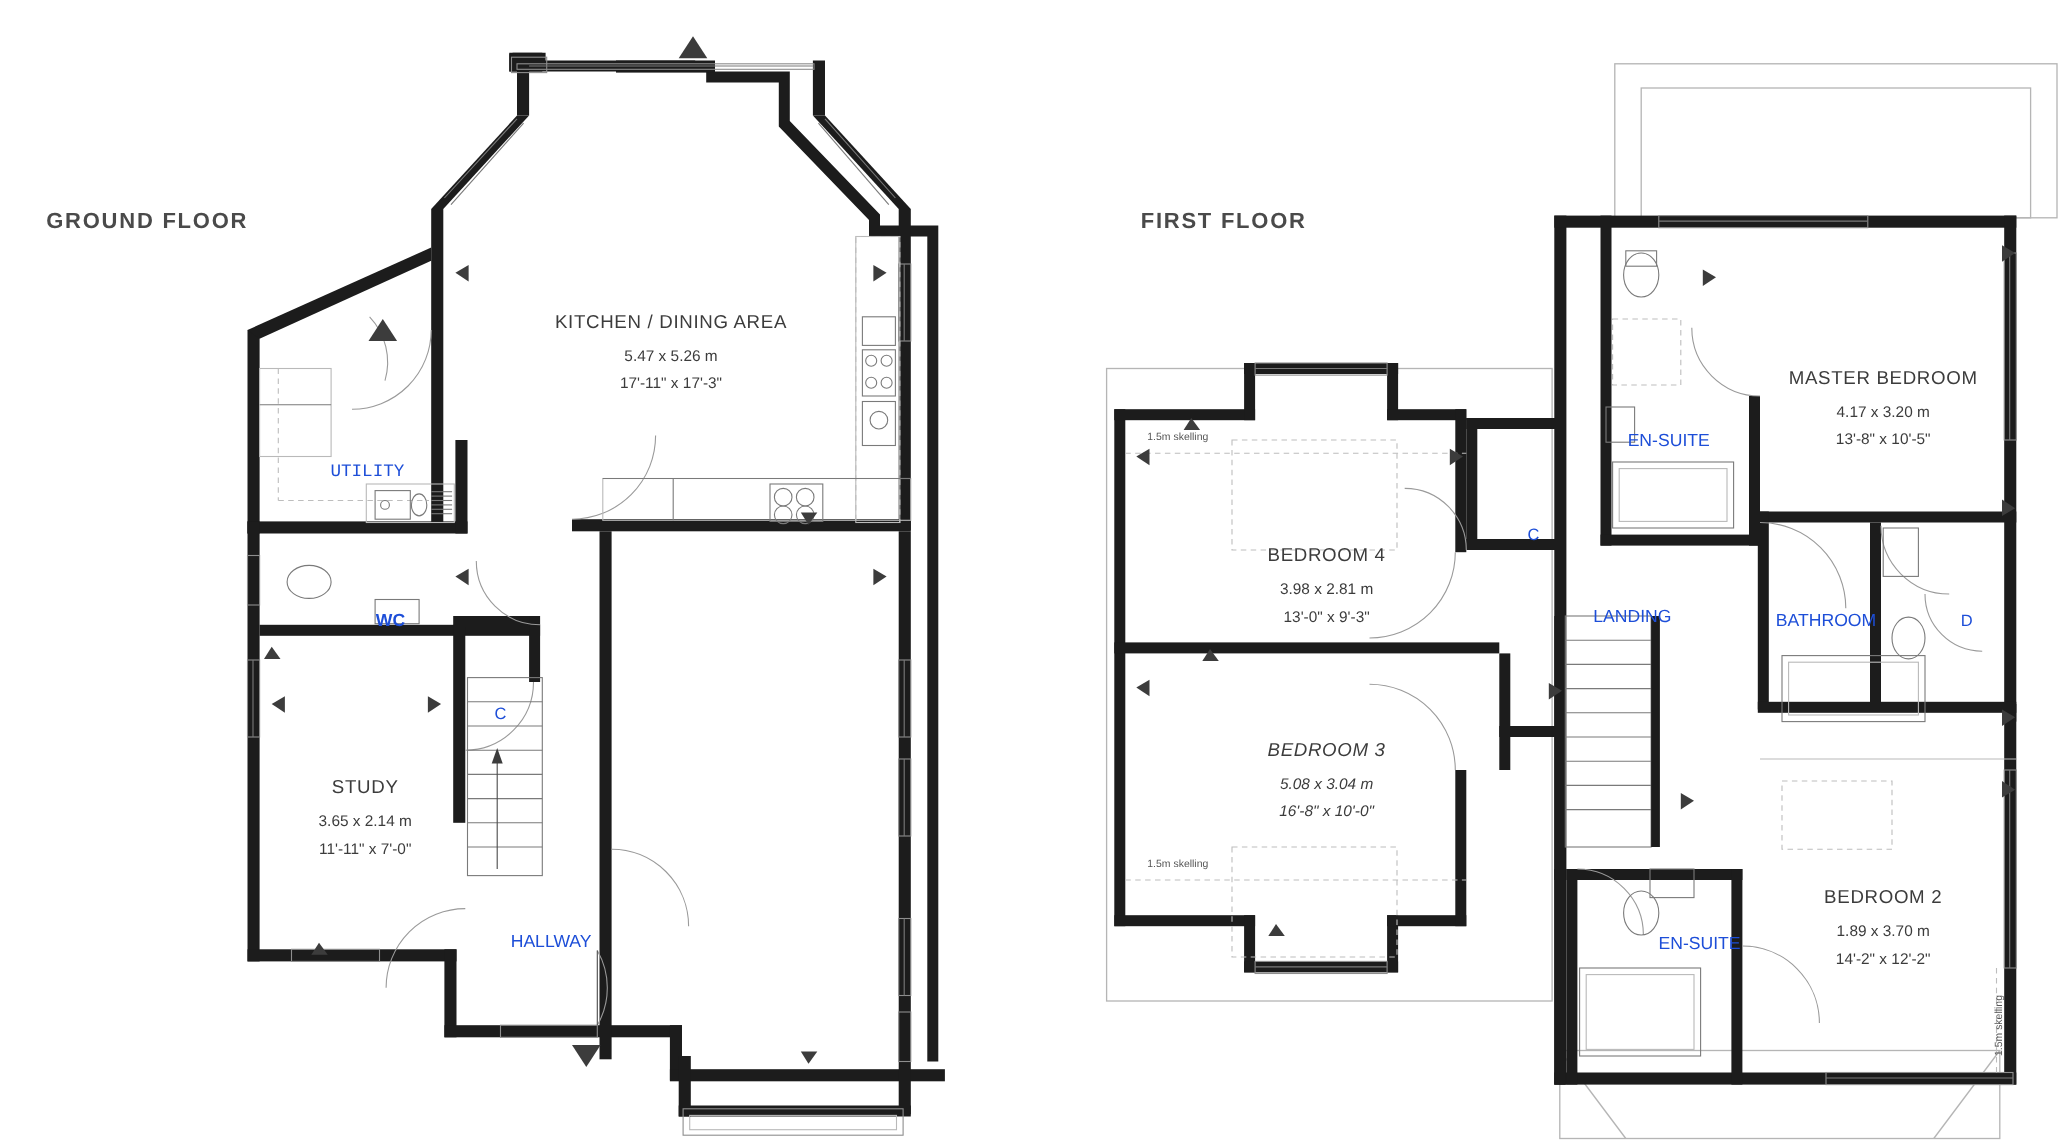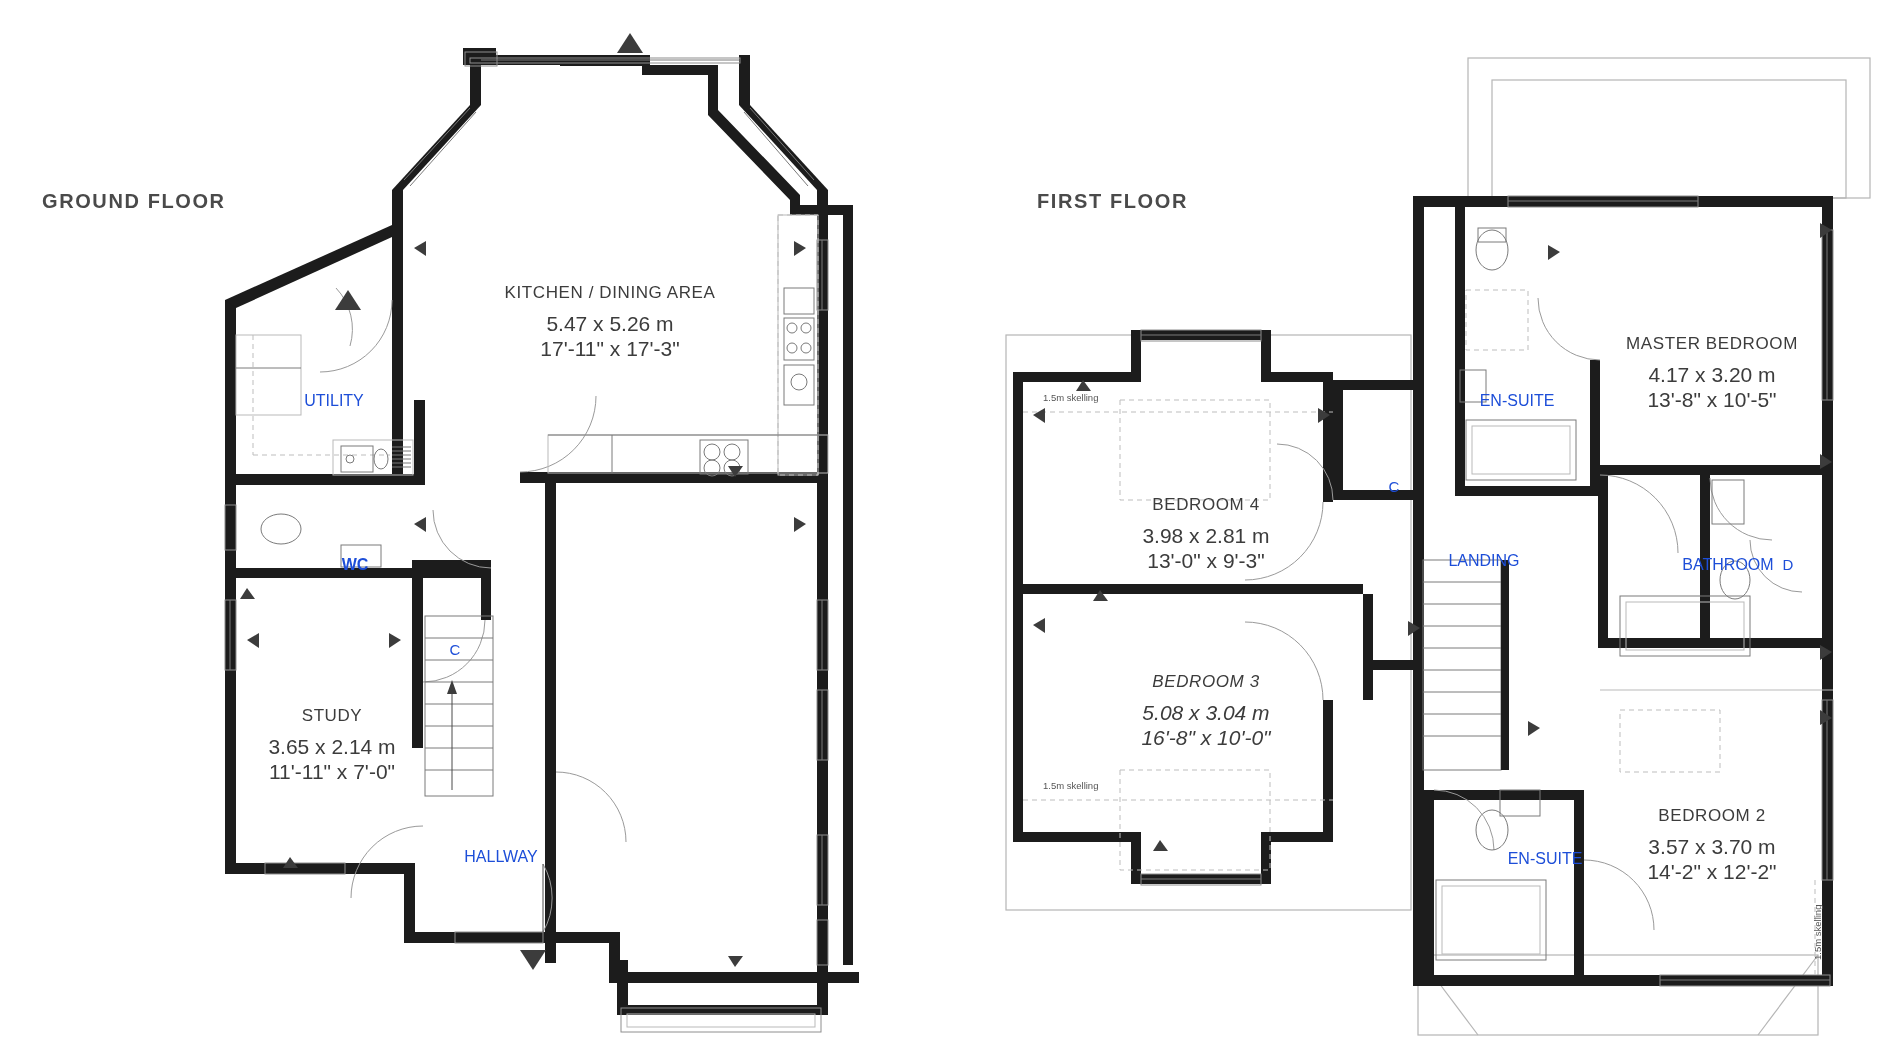--- a/index.html
+++ b/index.html
@@ -47,21 +47,21 @@
     white-space: nowrap;
     transform: translateX(-50%);
   }
   .room-label .rname {
     font-size: 17px;
     letter-spacing: 0.6px;
     line-height: 22px;
     display: block;
   }
   .room-label .rdim {
-    font-size: 21px;
+    font-size: 14px;
     line-height: 25px;
     display: block;
   }
   .room-label .rdim.first { margin-top: 7px; }
 
   .mini-label {
     position: absolute;
     font-size: 16px;
     color: #1d4ed8;
     white-space: nowrap;
@@ -481,21 +481,21 @@
       </g>
     </g>
   </svg>
 
   <div class="room-label" style="left:610px; top:282px;">
     <span class="rname">KITCHEN / DINING AREA</span>
     <span class="rdim first">5.47 x 5.26 m</span>
     <span class="rdim">17'-11" x 17'-3"</span>
   </div>
 
-  <div class="mini-label" style="left:334px; top:364px;">UTILITY</div>
+  <div class="mini-label" style="left:334px; top:392px;font-family:Liberation Mono, monospace;">UTILITY</div>
   <div class="mini-label" style="left:355px; top:528px;font-weight:bold;">WC</div>
   <div class="mini-label" style="left:455px; top:613px; font-size:15px;">C</div>
 
   <div class="room-label" style="left:332px; top:705px;">
     <span class="rname">STUDY</span>
     <span class="rdim first">3.65 x 2.14 m</span>
     <span class="rdim">11'-11" x 7'-0"</span>
   </div>
 
 
@@ -503,40 +503,40 @@
 
   <div class="room-label" style="left:1712px; top:333px;">
     <span class="rname">MASTER BEDROOM</span>
     <span class="rdim first">4.17 x 3.20 m</span>
     <span class="rdim">13'-8" x 10'-5"</span>
   </div>
 
   <div class="mini-label" style="left:1517px; top:364px;">EN-SUITE</div>
   <div class="mini-label" style="left:1394px; top:450px; font-size:15px;">C</div>
   <div class="mini-label" style="left:1484px; top:524px;text-align:right;">LANDING</div>
-  <div class="mini-label" style="left:1728px; top:528px;text-align:center;">BATHROOM</div>
+  <div class="mini-label" style="left:1660px; top:528px;text-align:center;">BATHROOM</div>
   <div class="mini-label" style="left:1788px; top:528px; font-size:15px;">D</div>
 
   <div class="room-label" style="left:1206px; top:494px;">
     <span class="rname">BEDROOM 4</span>
     <span class="rdim first">3.98 x 2.81 m</span>
     <span class="rdim">13'-0" x 9'-3"</span>
   </div>
 
   <div class="room-label" style="left:1206px; top:671px;font-style:italic;">
     <span class="rname">BEDROOM 3</span>
     <span class="rdim first">5.08 x 3.04 m</span>
     <span class="rdim">16'-8" x 10'-0"</span>
   </div>
 
   <div class="mini-label" style="left:1545px; top:822px;">EN-SUITE</div>
 
   <div class="room-label" style="left:1712px; top:805px;">
     <span class="rname">BEDROOM 2</span>
-    <span class="rdim first">3.57 x 3.70 m</span>
+    <span class="rdim first">1.89 x 3.70 m</span>
     <span class="rdim">14'-2" x 12'-2"</span>
   </div>
 
   <div class="tiny-label" style="left:1043px; top:392px;">1.5m skelling</div>
   <div class="tiny-label" style="left:1043px; top:780px;">1.5m skelling</div>
   <div class="tiny-label vert" style="left:1812px; top:960px;">1.5m skelling</div>
 
 </div>
 
 </body></html>

